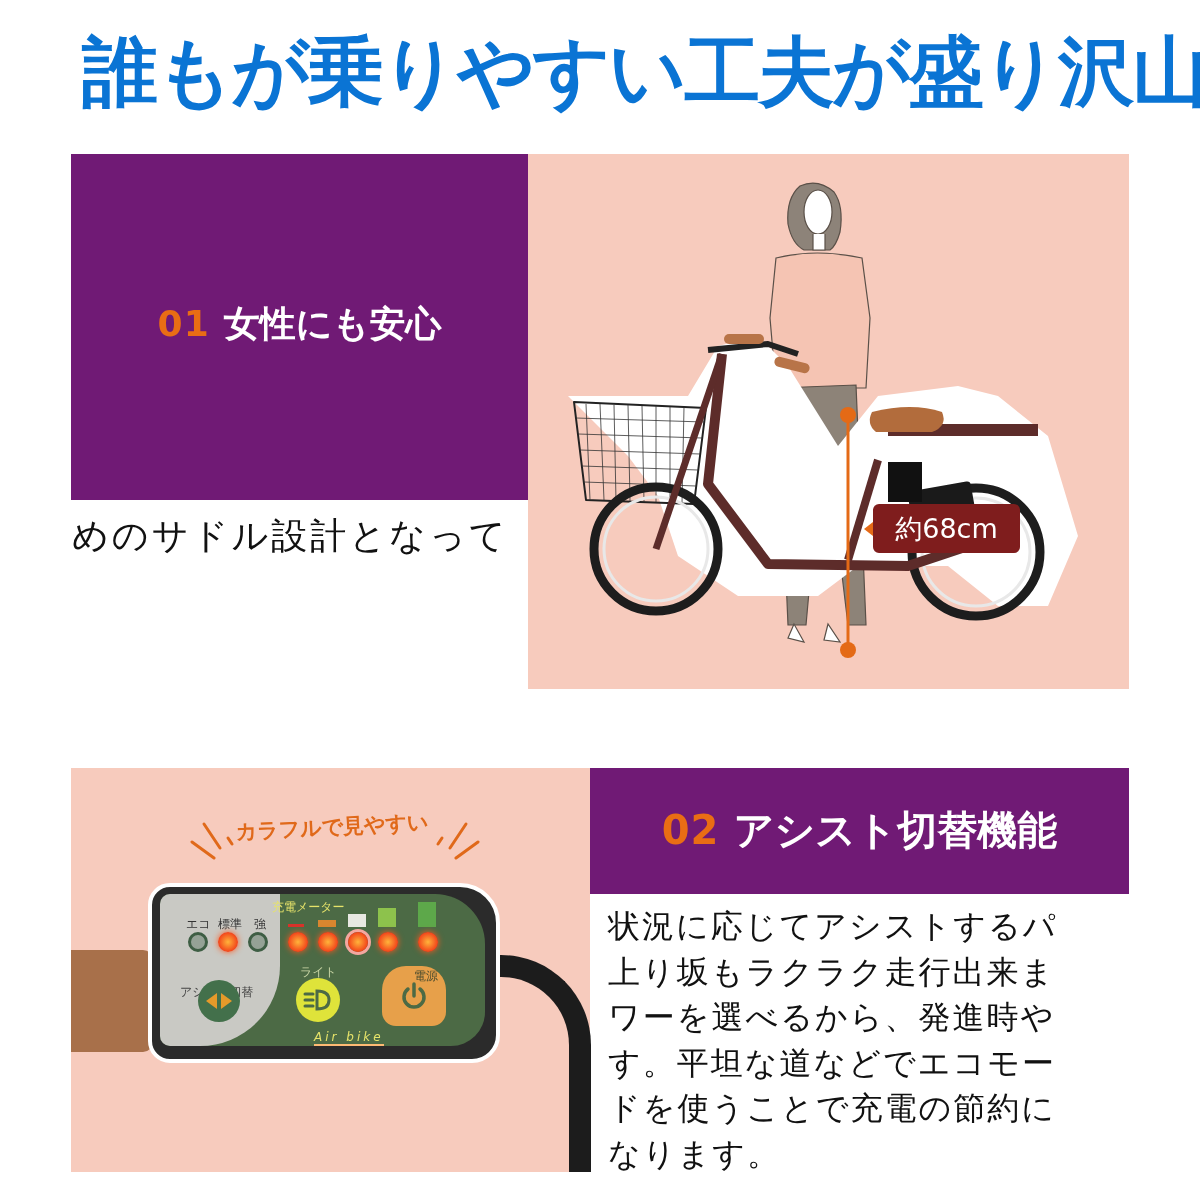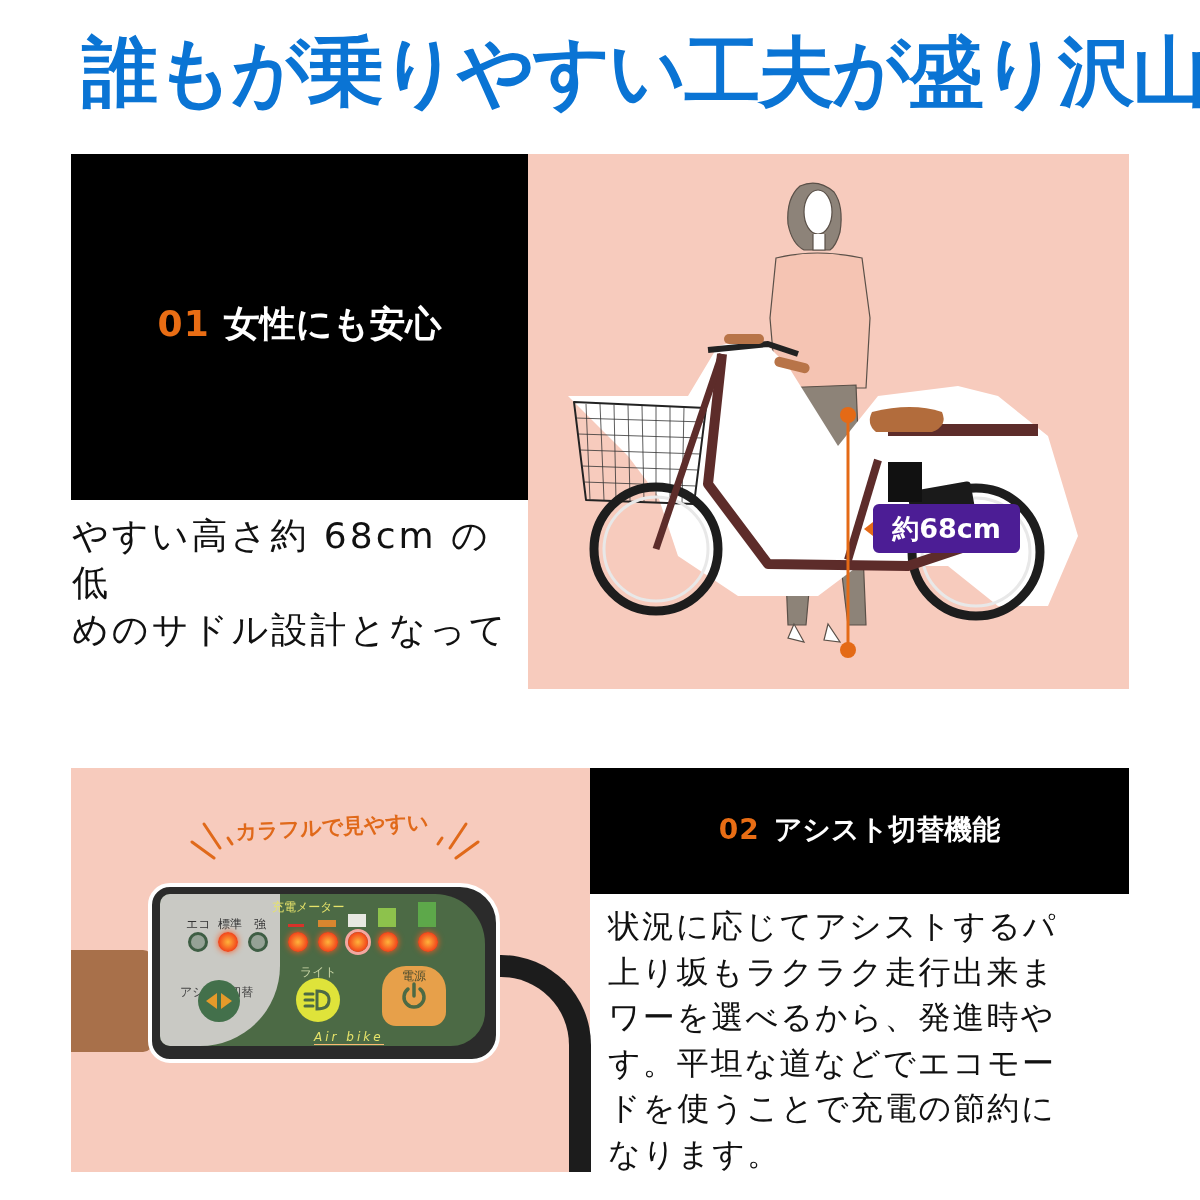--- a/index.html
+++ b/index.html
@@ -6,39 +6,39 @@
   html, body { width: 1200px; height: 1200px; background: #ffffff; overflow: hidden; }
   body { position: relative; font-family: "DejaVu Sans", "Liberation Sans", sans-serif; }
 
   .headline {
     position: absolute; left: 0; top: 22px; width: 1200px; height: 100px;
     text-align: center; color: #0a74d4; font-weight: bold;
     font-size: 76px; line-height: 100px; letter-spacing: -2px; margin-left: 44px;
   }
 
   .panel { position: absolute; }
-  .navy { background: #000000; }
+  .navy { background: #701a75; }
   .pink { background: #f7cbbd; }
 
   .feature-title {
     position: absolute; left: 0; right: 0; text-align: center;
     font-weight: bold; color: #ffffff; white-space: nowrap;
   }
   .feature-num { color: #e96d14; margin-right: 14px; font-family: "DejaVu Sans", sans-serif; letter-spacing: 1px; }
 
   .body-text {
     position: absolute; color: #111111; font-size: 36px; line-height: 47px;
     letter-spacing: 3px;
   }
 
   
   .scene { position: absolute; left: 528px; top: 154px; width: 601px; height: 535px; overflow: hidden; }
   .height-label {
     position: absolute; left: 873px; top: 504px; width: 147px; height: 49px;
-    background: #4c1d95; border-radius: 6px; color: #fff; font-weight: bold;
+    background: #7f1d1d; border-radius: 6px; color: #fff; font-weight: normal;
     font-size: 27px; line-height: 49px; text-align: center;
   }
   .height-label::before {
     content: ""; position: absolute; left: -9px; top: 18px;
     border-top: 7px solid transparent; border-bottom: 7px solid transparent; border-right: 9px solid #e56a17;
   }
 
   
   .callout {
     position: absolute; left: 232px; top: 802px; width: 200px; height: 50px;
@@ -80,21 +80,20 @@
 
 <div class="headline">誰もが乗りやすい工夫が盛り沢山</div>
 
 <div class="panel navy" style="left:71px; top:154px; width:457px; height:346px;">
   <div class="feature-title" style="top:140px; font-size:36px; line-height:60px;">
     <span class="feature-num">01</span><span>女性にも安心</span>
   </div>
 </div>
 
 <div class="body-text" style="left:72px; top:512px; width:456px;">
-  <div>やすい高さ約 68cm の低</div>
   <div>めのサドル設計となって</div>
 </div>
 
 <div class="panel pink scene">
   <svg width="601" height="535" viewBox="0 0 601 535">
 
     <g fill="none" stroke="#5a5048" stroke-width="1.2">
       <path d="M272 32 q18 -8 34 6 q10 14 6 40 q-4 14 -10 18 l-26 0 q-12 -6 -16 -26 q-2 -26 12 -38 z" fill="#8d8379"></path>
       <ellipse cx="290" cy="58" rx="14" ry="22" fill="#ffffff"></ellipse>
       <path d="M285 80 l0 16 l12 0 l0 -16" fill="#fff"></path>
@@ -206,26 +205,26 @@
           <line x1="2" y1="17" x2="10" y2="17"></line>
         </g>
     </svg>
   </div>
   <div class="btn-round" style="left:222px; top:72px; width:64px; height:60px; background:#e7a04a; border-radius:24px 24px 14px 14px;">
     <svg width="30" height="30" viewBox="0 0 30 30">
       <path d="M9 8 a10 10 0 1 0 12 0" fill="none" stroke="#4c6a45" stroke-width="3.5" stroke-linecap="round"></path>
       <line x1="15" y1="3" x2="15" y2="15" stroke="#4c6a45" stroke-width="3.5" stroke-linecap="round"></line>
     </svg>
   </div>
-  <div class="tiny" style="left:242px; top:74px; color:#4c4c2e;">電源</div>
-  <div class="tiny yel" style="left:154px; top:136px; font-style:italic; letter-spacing:3px; border-bottom:1px solid #fdba74;">Air bike</div>
+  <div class="tiny" style="left:254px; top:74px; color:#4c4c2e;">電源</div>
+  <div class="tiny yel" style="left:154px; top:136px; font-style:italic; letter-spacing:3px; border-bottom:5px solid #fdba74;">Air bike</div>
 </div>
 
 <div class="panel navy" style="left:590px; top:768px; width:539px; height:126px;">
-  <div class="feature-title" style="top:32px; font-size:28px; line-height:60px;">
+  <div class="feature-title" style="top:32px; font-size:40px; line-height:60px;">
     <span class="feature-num">02</span><span>アシスト切替機能</span>
   </div>
 </div>
 
 <div class="body-text" style="left:608px; top:904px; width:520px; font-size:32px; line-height:45.5px; letter-spacing:2px;">
   <div>状況に応じてアシストするパ</div>
   <div>上り坂もラクラク走行出来ま</div>
   <div>ワーを選べるから、発進時や</div>
   <div>す。平坦な道などでエコモー</div>
   <div>ドを使うことで充電の節約に</div>

